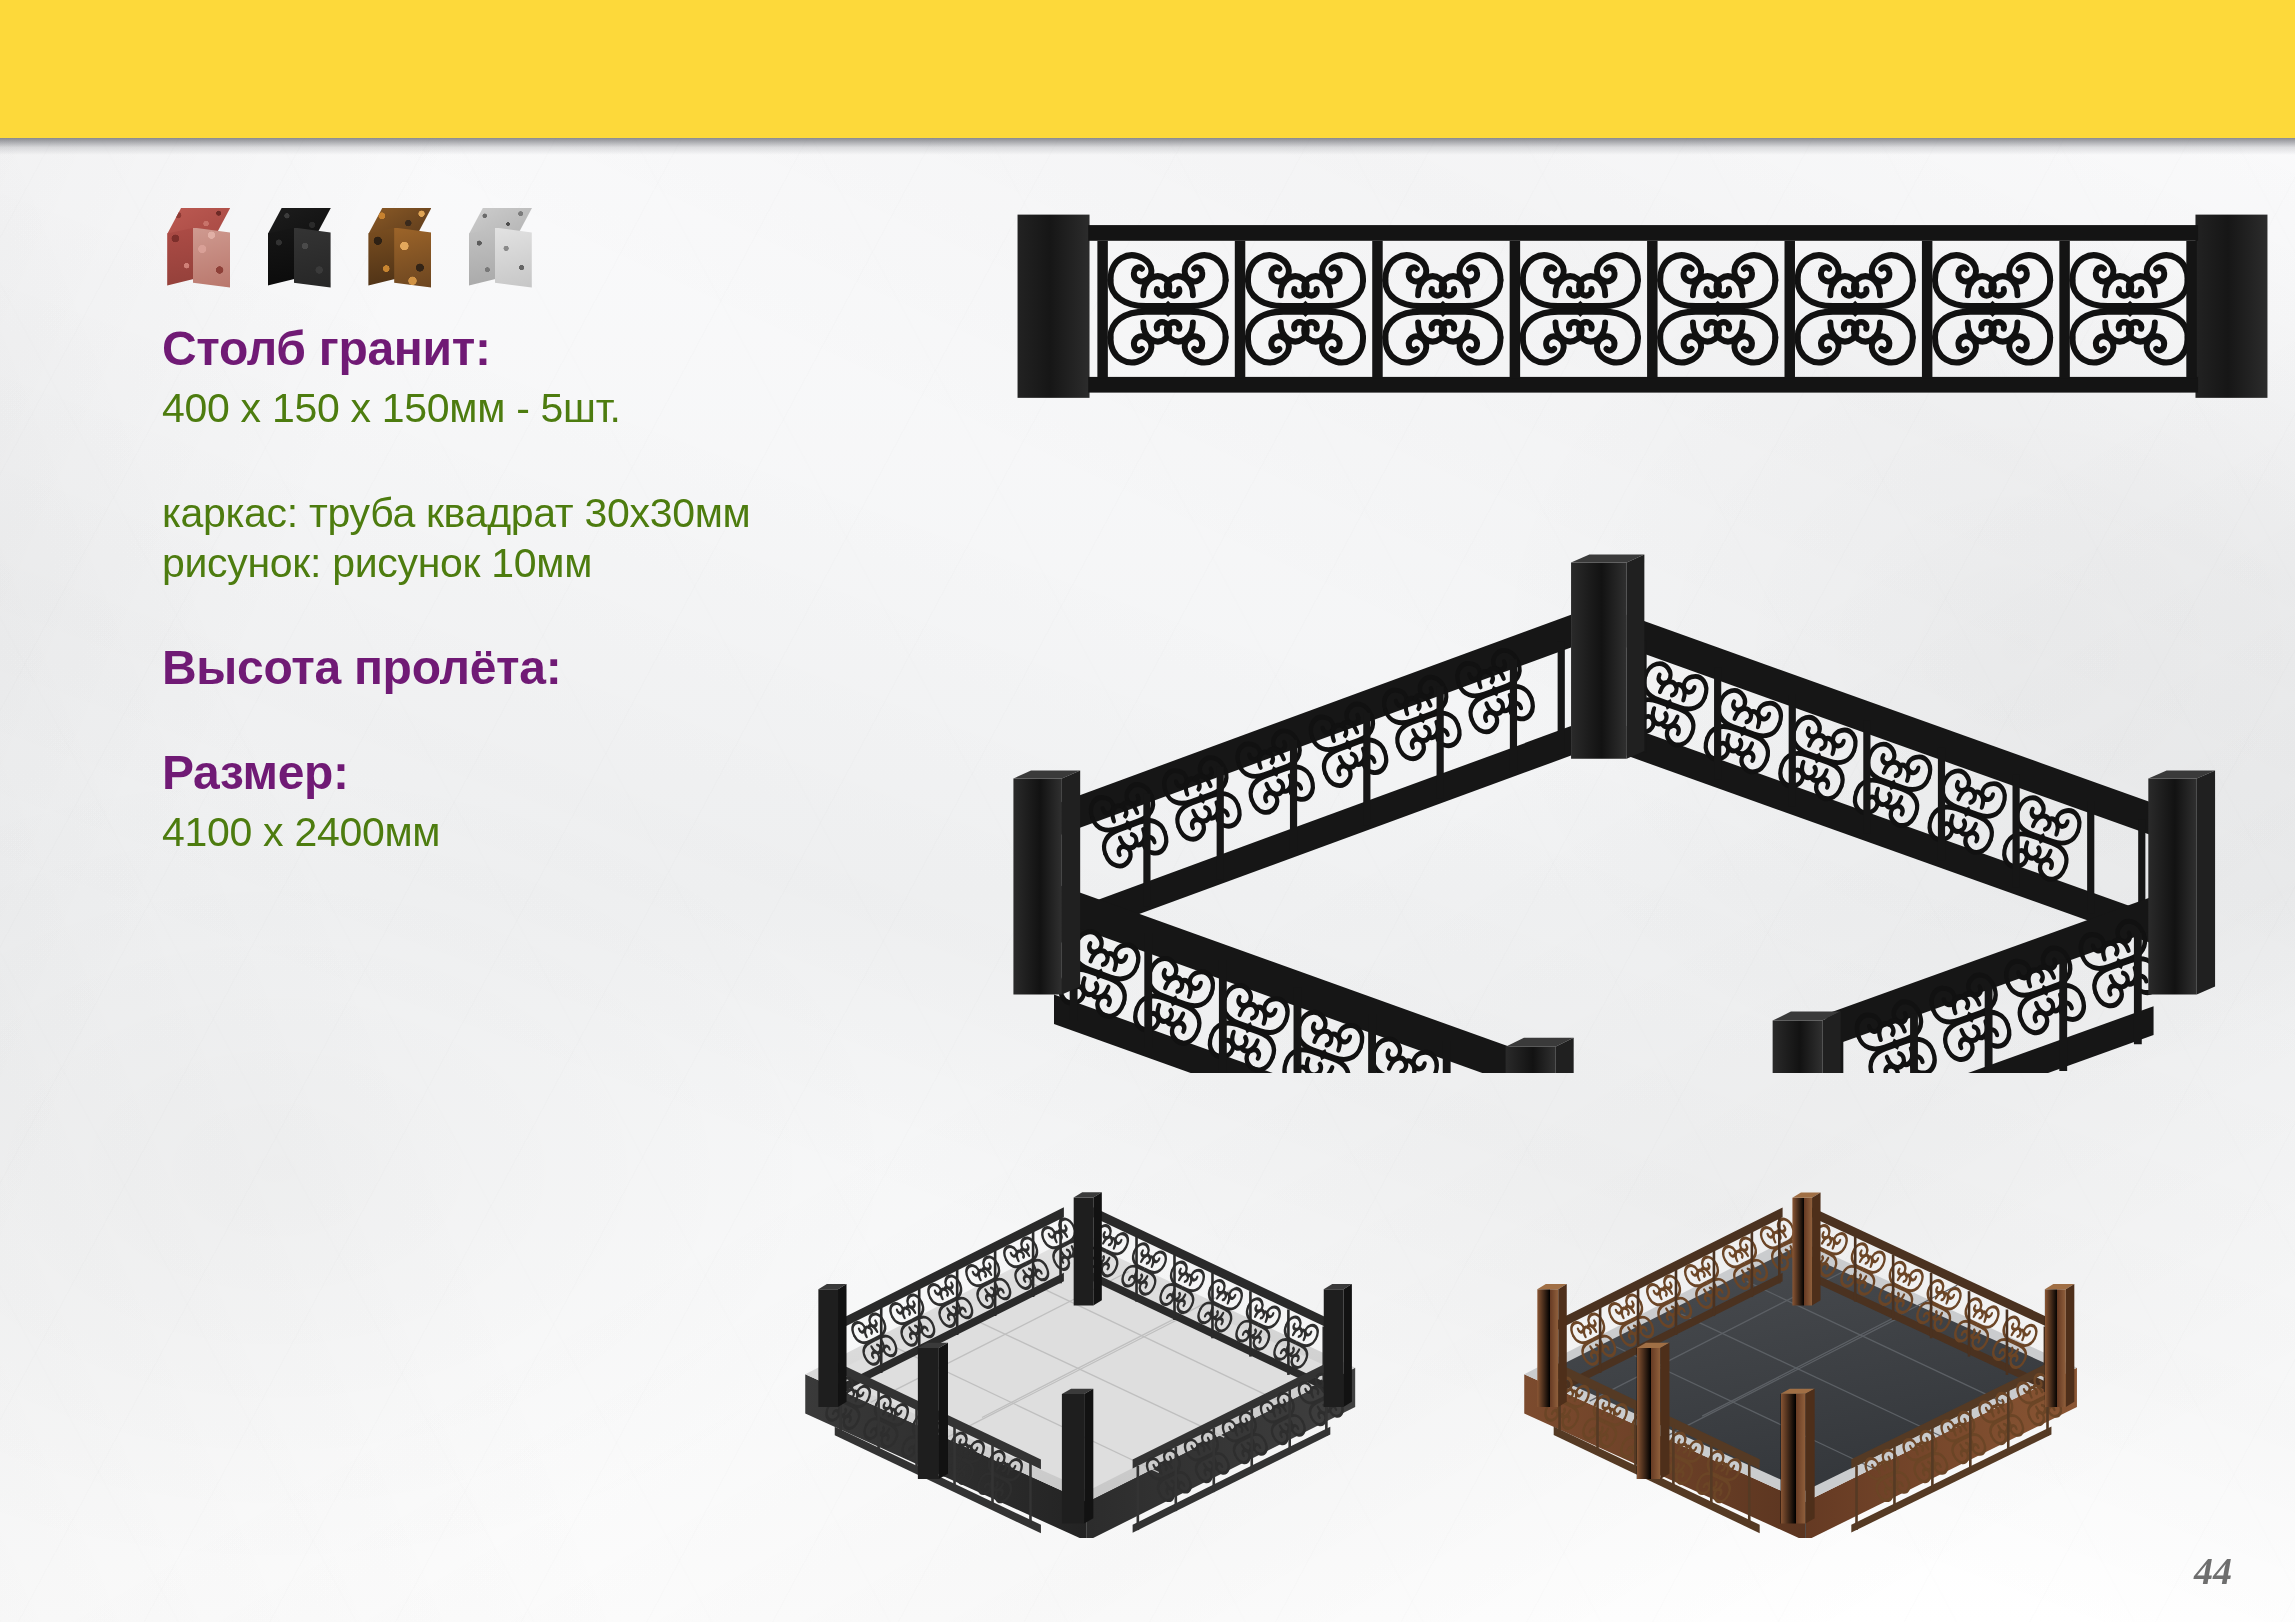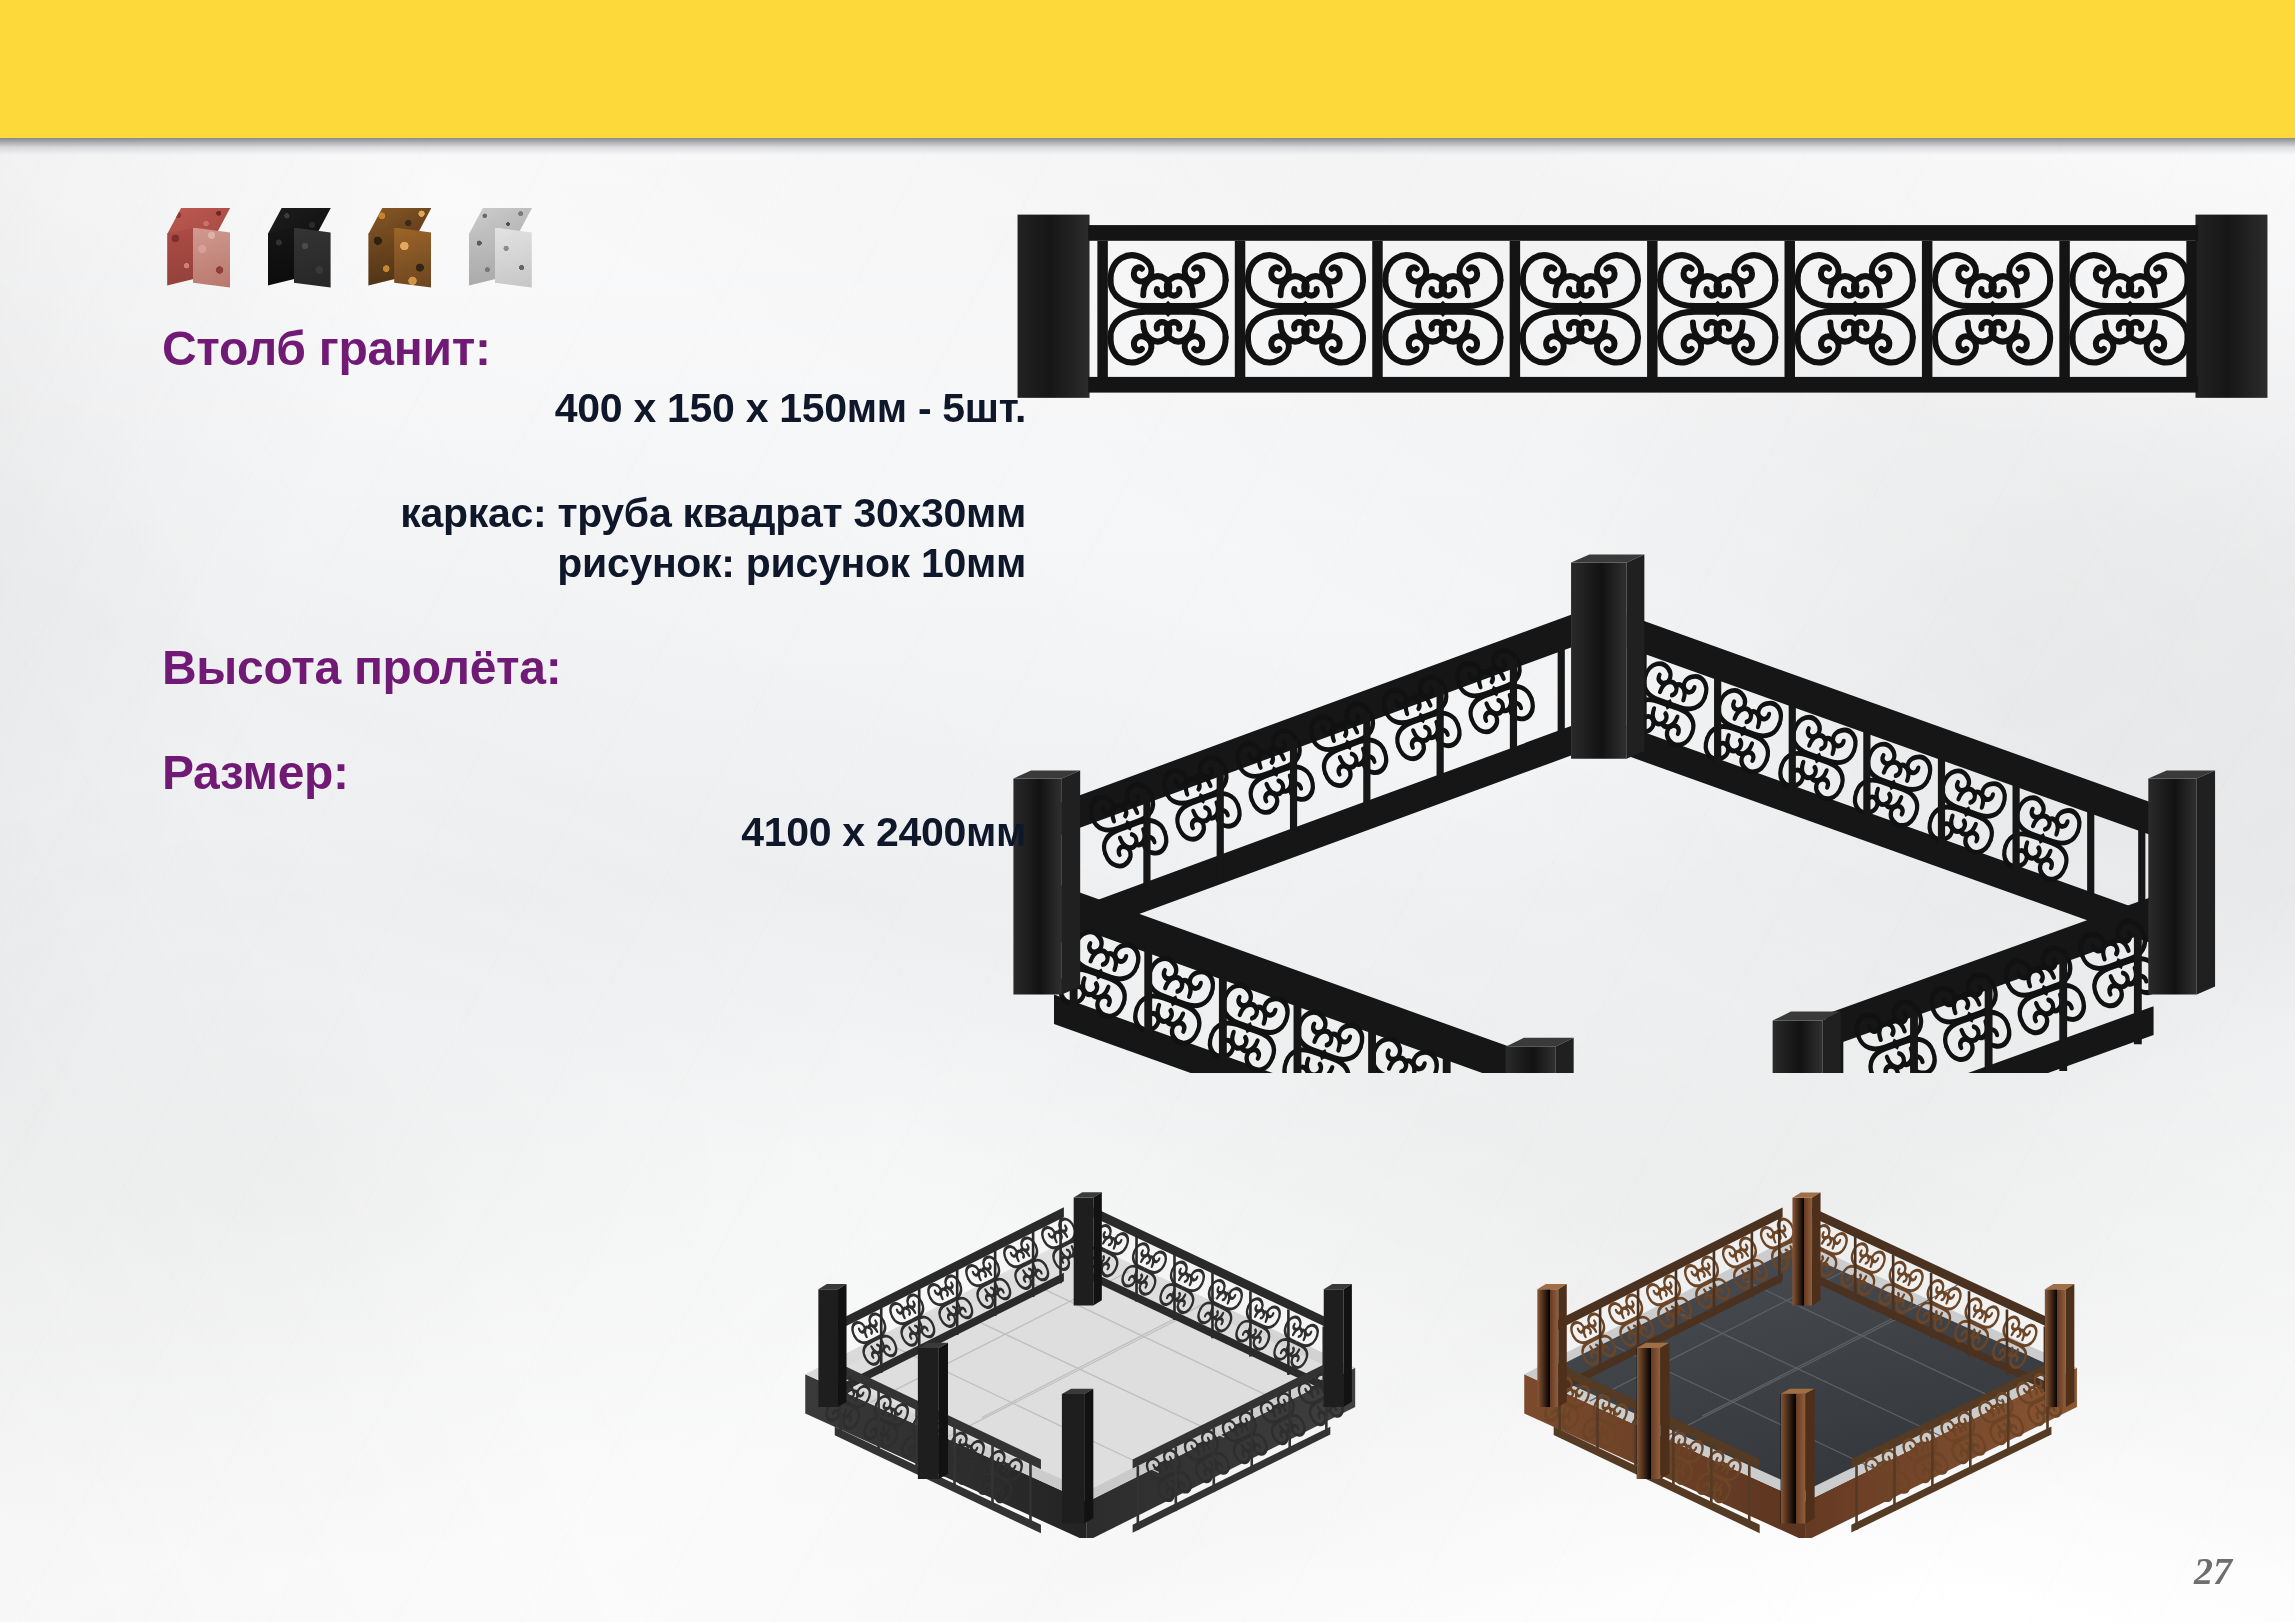--- a/index.html
+++ b/index.html
@@ -149,22 +149,22 @@
       radial-gradient(circle at 30% 34%, #8a8a8a 0 5%, transparent 6%),
       radial-gradient(circle at 72% 66%, #656565 0 5%, transparent 6%),
       linear-gradient(165deg,#e2e2e2,#c6c6c6);}
 
   .spec-block{margin-bottom:54px;}
   .spec-head{
     font-weight:bold;font-size:48px;color:#701a75;line-height:1.06;
     margin:0 0 7.9px 0;letter-spacing:-0.3px;
   }
   .spec-line{
-    font-size:41px;color:#0f172a;line-height:1.24;
-    margin:0;letter-spacing:-0.3px;font-weight:700;text-align:right;
+    font-size:41px;color:#4d7c0f;line-height:1.24;
+    margin:0;letter-spacing:-0.3px;font-weight:400;
   }
 
   
   .illus{position:absolute;z-index:3;}
 
   
   #fence-elevation{left:1011px;top:208px;width:1263px;height:203px;}
 
   
   #fence-perspective{left:982px;top:497px;width:1309px;height:576px;}
@@ -913,14 +913,14 @@
       <polygon points="268,330 282,322 282,522 268,530" fill="#4e2f1a"></polygon>
     </g>
     <g>
       <polygon points="452,400 490,400 490,598 452,598" fill="url(#bPost)"></polygon>
       <polygon points="452,400 466,392 504,392 490,400" fill="#a06f45"></polygon>
       <polygon points="490,400 504,392 504,590 490,598" fill="#4e2f1a"></polygon>
     </g>
   </g>
 </svg>
 
-<div id="page-number">27</div>
+<div id="page-number">44</div>
 
 
 </body></html>

